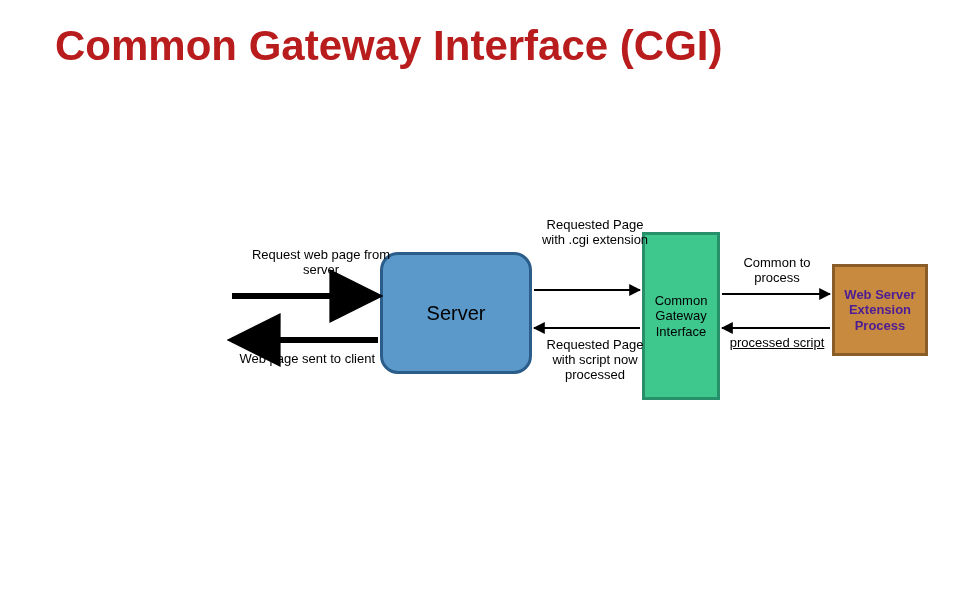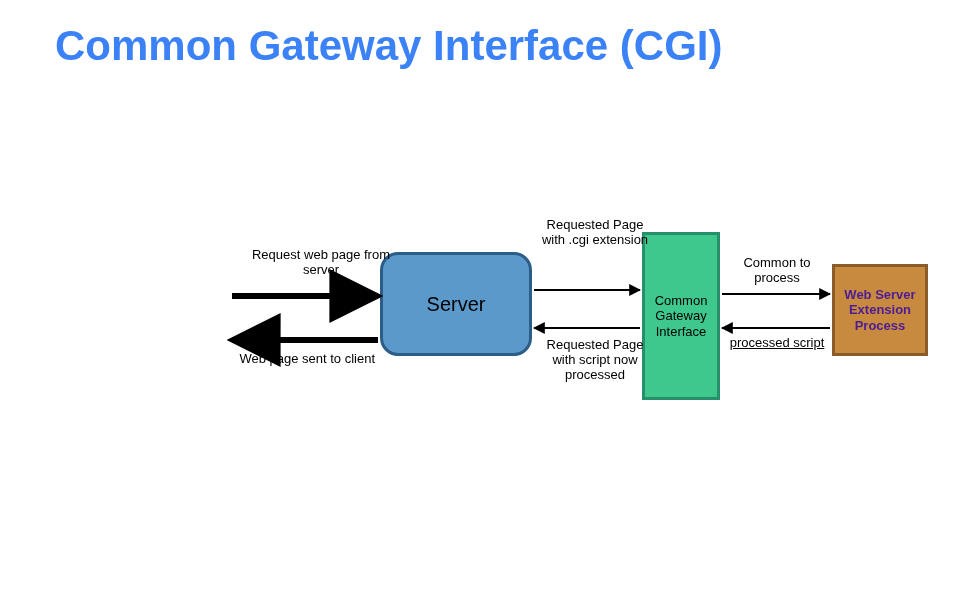--- a/index.html
+++ b/index.html
@@ -10,21 +10,21 @@
     background: #ffffff;
     font-family: Arial, Helvetica, sans-serif;
     overflow: hidden;
   }
   .title {
     position: absolute;
     left: 55px;
     top: 22px;
     font-size: 42px;
     font-weight: bold;
-    color: #3b82f6;
+    color: #b91c1c;
   }
   .canvas {
     position: absolute;
     left: 0;
     top: 0;
     width: 960px;
     height: 600px;
   }
   .box {
     position: absolute;
@@ -43,21 +43,21 @@
     height: 110px;
     background: #b7a2d9;
     border: 3px solid #5c4a8c;
     border-radius: 18px;
     font-size: 20px;
   }
   .box.server {
     left: 380px;
     top: 252px;
     width: 152px;
-    height: 104px;
+    height: 122px;
     background: #5a99c9;
     border: 3px solid #2b5d8a;
     border-radius: 18px;
     font-size: 20px;
   }
   .box.cgi {
     left: 642px;
     top: 232px;
     width: 78px;
     height: 168px;

